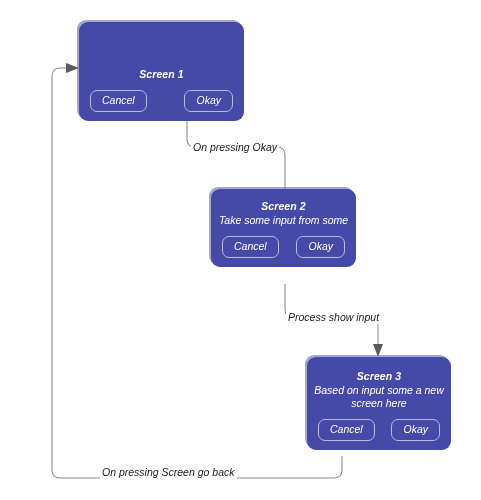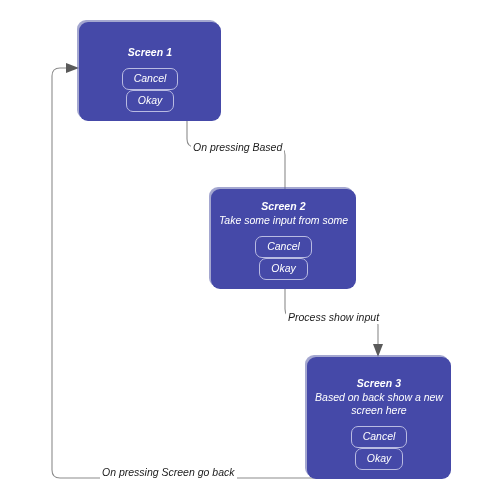--- a/index.html
+++ b/index.html
@@ -60,21 +60,21 @@
     letter-spacing: 0.1px;
   }
   .node-subtitle {
     font-size: 10.5px;
     font-style: italic;
     line-height: 13px;
     margin-top: 1px;
   }
   .btn-row {
     display: flex;
-    flex-direction: column;
+    flex-direction: row;
     justify-content: space-between;
     align-items: center;
     width: 100%;
     box-sizing: border-box;
     padding: 0 11px;
     margin-top: 9px;
   }
   .btn {
     border: 1.2px solid #b9bbe2;
     border-radius: 7px;
@@ -94,23 +94,23 @@
     position: absolute;
     color: #1a1a1a;
     font-size: 10.5px;
     font-style: italic;
     line-height: 13px;
     white-space: nowrap;
     background: #ffffff;
     padding: 0 2px;
   }
   
-  #node-screen-1 { left: 79px;  top: 22px;  width: 142px; height: 99px; }
-  #node-screen-2 { left: 211px; top: 189px; width: 145px; height: 100px; }
-  #node-screen-3 { left: 307px; top: 357px; width: 144px; height: 122px; }
+  #node-screen-1 { left: 79px;  top: 22px;  width: 165px; height: 99px; }
+  #node-screen-2 { left: 211px; top: 189px; width: 145px; height: 78px; }
+  #node-screen-3 { left: 307px; top: 357px; width: 144px; height: 93px; }
   
   #label-edge-1 { left: 191px; top: 141px; }
   #label-edge-2 { left: 286px; top: 311px; }
   #label-edge-3 { left: 100px; top: 466px; }
 </style>
 </head>
 <body>
 
 <div id="canvas">
 
@@ -137,24 +137,24 @@
     <div class="node-text node-title">Screen 2</div>
     <div class="node-text node-subtitle">Take some input from some</div>
     <div class="btn-row">
       <button class="btn">Cancel</button>
       <button class="btn">Okay</button>
     </div>
   </div>
 
   <div class="node" id="node-screen-3">
     <div class="node-text node-title">Screen 3</div>
-    <div class="node-text node-subtitle">Based on back show a new screen here</div>
+    <div class="node-text node-subtitle">Based on input some a new screen here</div>
     <div class="btn-row">
       <button class="btn">Cancel</button>
       <button class="btn">Okay</button>
     </div>
   </div>
 
-  <div class="edge-label" id="label-edge-1">On pressing Based</div>
+  <div class="edge-label" id="label-edge-1">On pressing Okay</div>
   <div class="edge-label" id="label-edge-2">Process show input</div>
   <div class="edge-label" id="label-edge-3">On pressing Screen go back</div>
 
 </div>
 
 </body></html>

